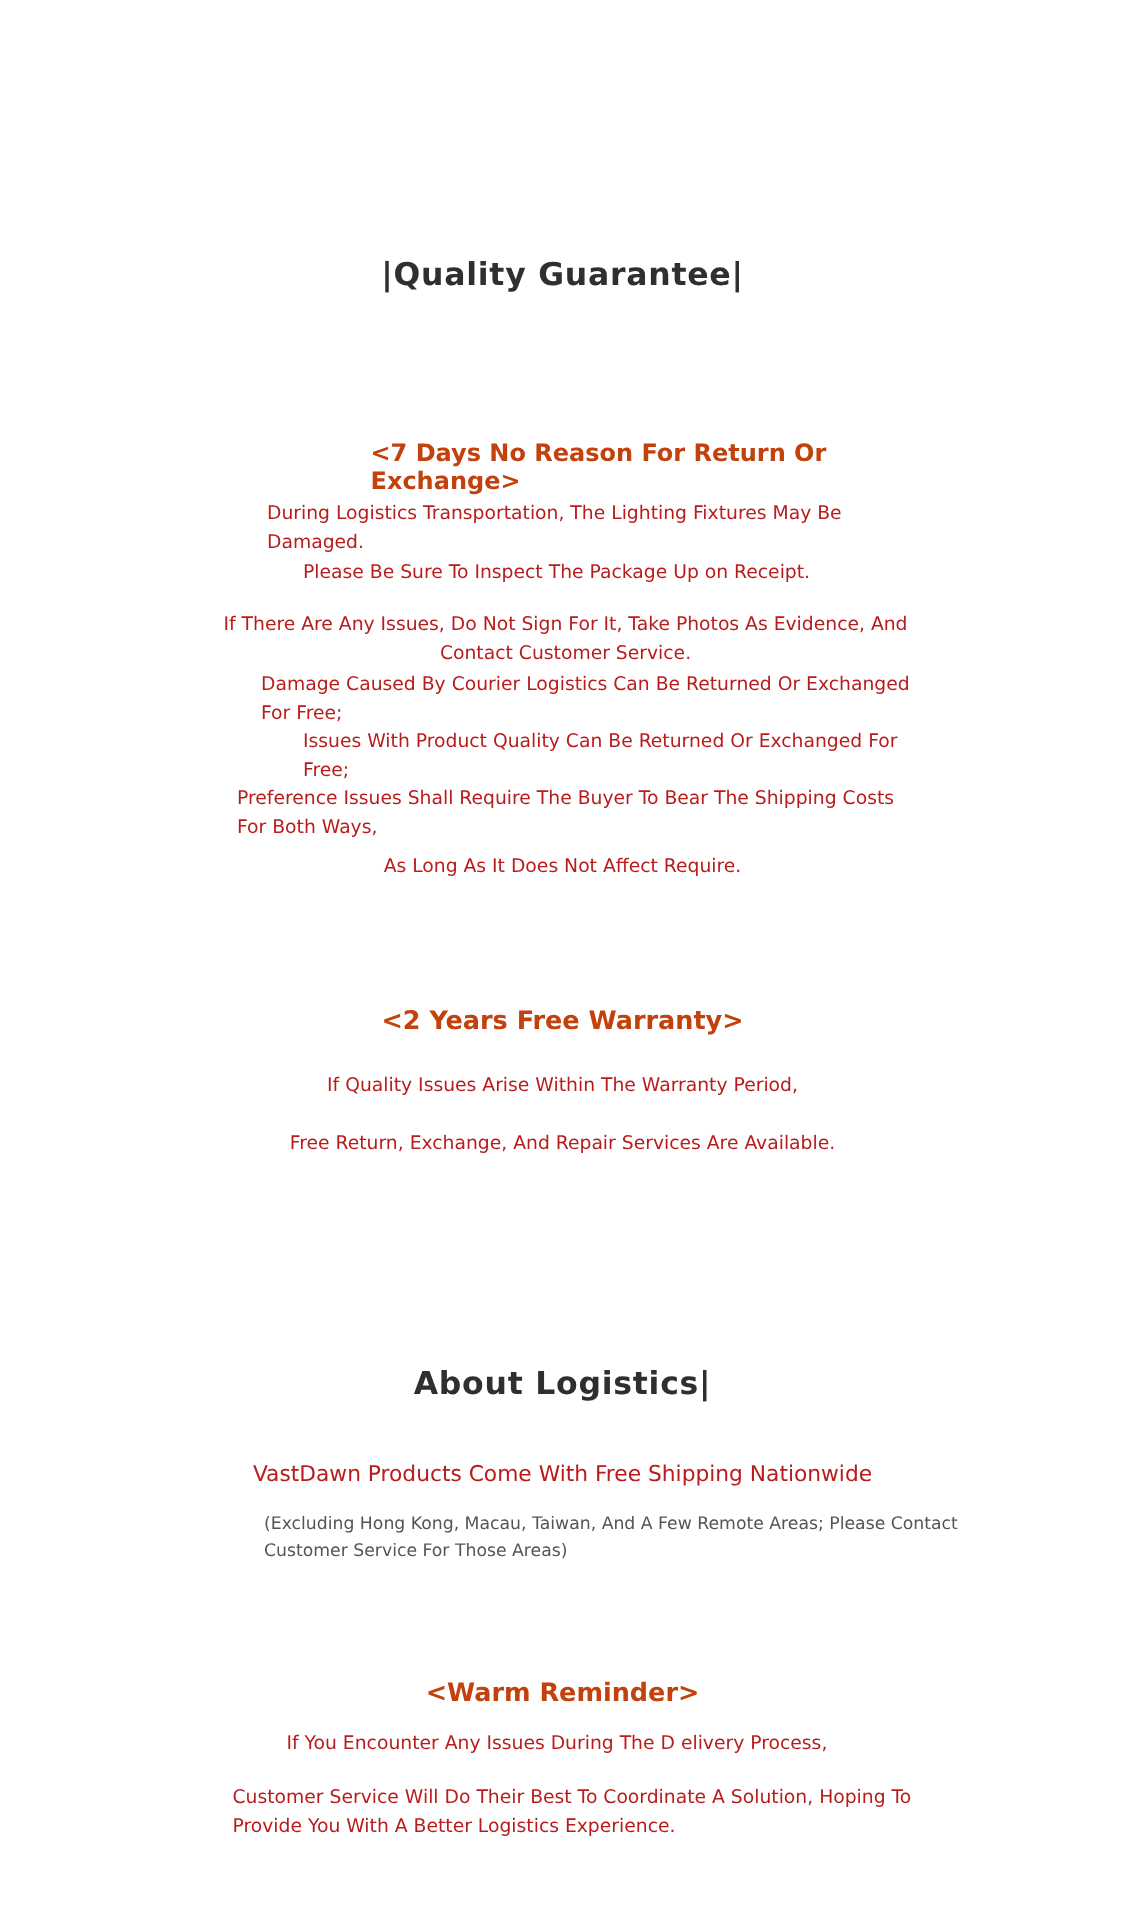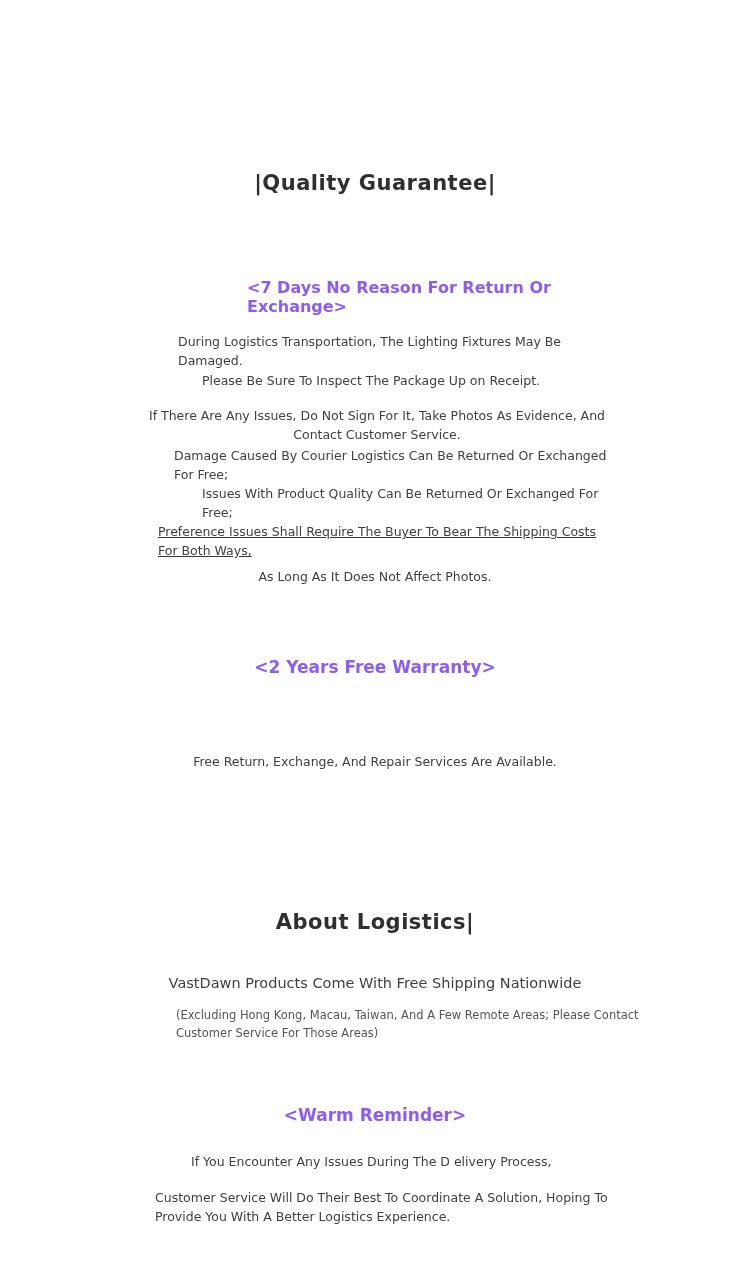--- a/index.html
+++ b/index.html
@@ -30,28 +30,29 @@
     font-size: 21px;
     font-weight: 600;
     letter-spacing: 0.5px;
     color: #2f2f2f;
     text-align: center;
   }
 
   .title-sub {
     font-size: 16px;
     font-weight: 600;
-    color: #8b5cf6;
+    color: #c2410c;
     text-align: center;
+    margin-top: 14px;
   }
 
   .para {
     font-size: 12.5px;
     line-height: 19px;
-    color: #404040;
+    color: #b91c1c;
     text-align: center;
   }
 
   .para-small {
     font-size: 11.5px;
     line-height: 18px;
     color: #555;
     text-align: center;
   }
   .wrap-mid {
@@ -68,21 +69,21 @@
   
   .abs { position: absolute; left: 0; width: 750px; }
 
   #quality-title      { top: 171px; }
   #sevenday-title     { top: 278px; }
   #p1                 { top: 332px; }
   #p2                 { top: 371px; }
   #p3                 { top: 406px; }
   #p4                 { top: 446px; }
   #p5                 { top: 484px; }
-  #p6                 { top: 522px; text-decoration: underline; }
+  #p6                 { top: 522px; }
   #p7                 { top: 567px; }
 
   #warranty-title     { top: 657px; }
   #w1                 { top: 713px; }
   #w2                 { top: 752px; }
 
   #logistics-title    { top: 910px; }
   #l1                 { top: 974px; }
   #l2                 { top: 1006px; padding-left: 41px; }
 
@@ -138,27 +139,30 @@
     </div>
   </div>
 
   <div class="abs" id="p6">
     <div class="wrap-wide">
       <div class="para" style="text-align:left; padding-left:18px;">Preference Issues Shall Require The Buyer To Bear The Shipping Costs For Both Ways,</div>
     </div>
   </div>
 
   <div class="abs section" id="p7">
-    <div class="para">As Long As It Does Not Affect Photos.</div>
+    <div class="para">As Long As It Does Not Affect Require.</div>
   </div>
 
   <div class="abs section" id="warranty-title">
     <div class="title-sub" style="font-size:17px;">&lt;2 Years Free Warranty&gt;</div>
   </div>
 
+  <div class="abs section" id="w1">
+    <div class="para">If Quality Issues Arise Within The Warranty Period,</div>
+  </div>
 
   <div class="abs section" id="w2">
     <div class="para">Free Return, Exchange, And Repair Services Are Available.</div>
   </div>
 
   <div class="abs section" id="logistics-title">
     <div class="title-main">About Logistics|</div>
   </div>
 
   <div class="abs section" id="l1">

